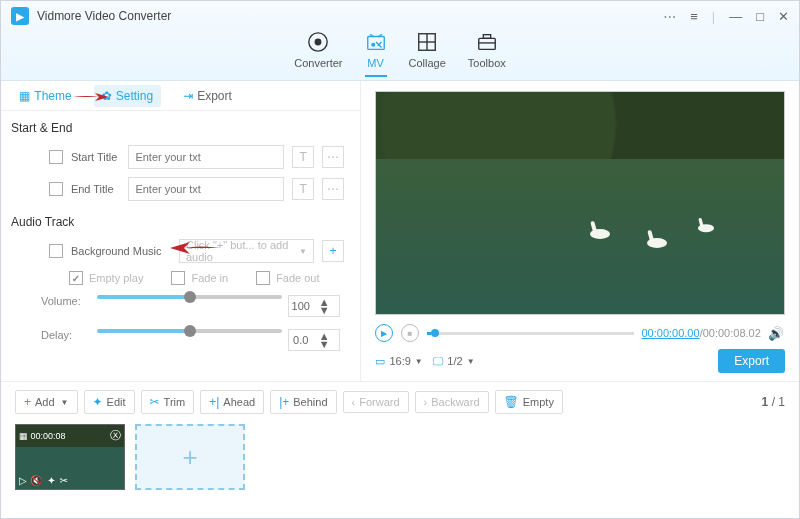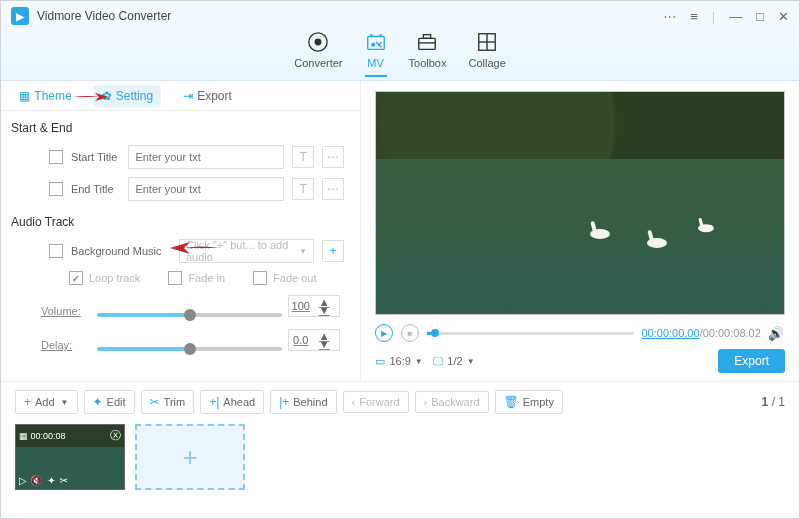--- a/index.html
+++ b/index.html
@@ -21,21 +21,21 @@
 .stab.active { background: #e5f3fb; border-radius: 3px; }
 .arrow1 { left: 70px; top: 8px; }
 .arrow2 { left: 165px; top: 128px; }
 .section-title { font-size: 12px; font-weight: normal; color: #333; padding: 10px 10px 6px 10px; }
 .row { display: flex; align-items: center; gap: 8px; padding: 4px 16px; font-size: 11px; color: #666; margin-left: 32px; }
 .chk { width: 14px; height: 14px; border: 1px solid #aaa; display: inline-flex; align-items: center; justify-content: center; font-size: 10px; color: #2aa8e8; background: #fff; cursor: pointer; }
 .chk.checked::before { content: "✓"; color: #2aa8e8; font-weight: bold; }
 .chk.gray.checked::before { color: #888; }
 .txt-input { flex: 1; height: 24px; border: 1px solid #ddd; padding: 0 6px; font-size: 11px; color: #888; }
 .tiny-btn { width: 22px; height: 22px; border: 1px solid #ddd; display: flex; align-items: center; justify-content: center; color: #bbb; font-size: 12px; cursor: pointer; }
-.slider-row { display: flex; align-items: flex-end; gap: 6px; padding: 6px 20px 6px 40px; font-size: 11px; color: #888; text-decoration: underline; }
+.slider-row { display: flex; align-items: flex-start; gap: 6px; padding: 6px 20px 6px 40px; font-size: 11px; color: #888; }
 .slider-row .label { width: 50px; }
 .slider { flex: 1; height: 4px; background: linear-gradient(to right, #6bc7f0 50%, #ccc 50%); position: relative; border-radius: 2px; }
 .slider .thumb { position: absolute; left: 50%; top: -4px; width: 12px; height: 12px; background: #888; border-radius: 50%; transform: translateX(-50%); }
 .numbox { width: 52px; height: 22px; border: 1px solid #ddd; display: flex; align-items: center; }
 .numbox span { flex: 1; text-align: center; font-size: 11px; color: #666; }
 .numbox .spin { display: flex; flex-direction: column; font-size: 7px; color: #999; line-height: 8px; padding-right: 3px; }
 .right-pane { flex: 1; padding: 10px 14px 6px 14px; display: flex; flex-direction: column; }
 .preview { flex: 1; background: #2a4a2f; position: relative; overflow: hidden; border: 1px solid #ccc; }
 .water { position: absolute; left: 0; right: 0; bottom: 0; top: 30%; background: linear-gradient(#3b5e3c, #2e5c4e); }
 .foliage { position: absolute; left: 0; right: 0; top: 0; height: 36%; background: radial-gradient(circle at 30% 40%, #334a28 0 40%, transparent 41%), radial-gradient(circle at 70% 30%, #2a3e22 0 45%, transparent 46%), #2e4727; }
@@ -102,36 +102,36 @@
             <path d="M6 4l3 2M18 4l-3 2" stroke-linecap="round"></path>
             <circle cx="9" cy="15" r="1.5" fill="#2aa8e8"></circle>
             <path d="M12 12l6 6M18 12l-4 4"></path>
           </svg>
         </div>
       <span>MV</span>
     </div>
     <div class="mtab">
       <div class="micon">
           <svg width="22" height="22" viewBox="0 0 24 24" fill="none" stroke="#333" stroke-width="1.5">
+            <rect x="3" y="3" width="18" height="18"></rect>
+            <line x1="12" y1="3" x2="12" y2="21"></line>
+            <line x1="3" y1="12" x2="21" y2="12"></line>
+          </svg>
+        </div>
+      <span>Collage</span>
+    </div>
+    <div class="mtab">
+      <div class="micon">
+          <svg width="22" height="22" viewBox="0 0 24 24" fill="none" stroke="#333" stroke-width="1.5">
             <rect x="3" y="8" width="18" height="12" rx="1"></rect>
             <rect x="8" y="4" width="8" height="4"></rect>
             <line x1="3" y1="13" x2="21" y2="13"></line>
           </svg>
         </div>
       <span>Toolbox</span>
-    </div>
-    <div class="mtab">
-      <div class="micon">
-          <svg width="22" height="22" viewBox="0 0 24 24" fill="none" stroke="#333" stroke-width="1.5">
-            <rect x="3" y="3" width="18" height="18"></rect>
-            <line x1="12" y1="3" x2="12" y2="21"></line>
-            <line x1="3" y1="12" x2="21" y2="12"></line>
-          </svg>
-        </div>
-      <span>Collage</span>
     </div>
   </div>
 </div>
 
 <div class="body-split">
   <div class="left-pane">
     <div class="sub-tabs">
       <div class="stab">
           <span style="color:#2aa8e8">▦</span>
           <span>Theme</span>
@@ -175,21 +175,21 @@
         <span style="width:100px">Background Music</span>
         <div class="txt-input" style="display:flex;align-items:center;color:#bbb;cursor:pointer">
             <span style="flex:1">Click "+" but... to add audio</span>
             <span style="font-size:8px">▼</span>
           </div>
         <span class="tiny-btn" style="color:#2aa8e8">+</span>
       </div>
       <div class="row faded" style="padding-left:36px;gap:28px">
         <span style="display:flex;align-items:center;gap:6px">
             <span class="chk gray checked"></span>
-            <span>Loop track</span>
+            <span>Empty play</span>
           </span>
         <span style="display:flex;align-items:center;gap:6px">
             <span class="chk"></span>
             <span>Fade in</span>
           </span>
         <span style="display:flex;align-items:center;gap:6px">
             <span class="chk"></span>
             <span>Fade out</span>
           </span>
       </div>

